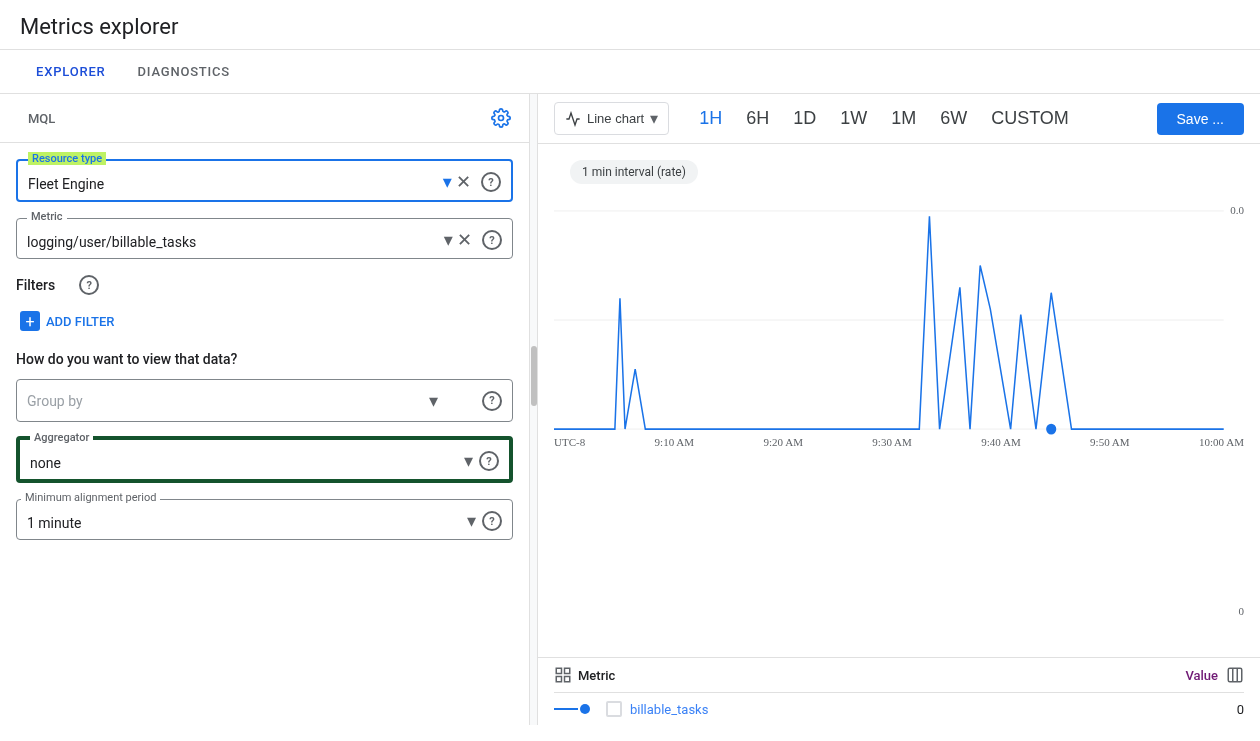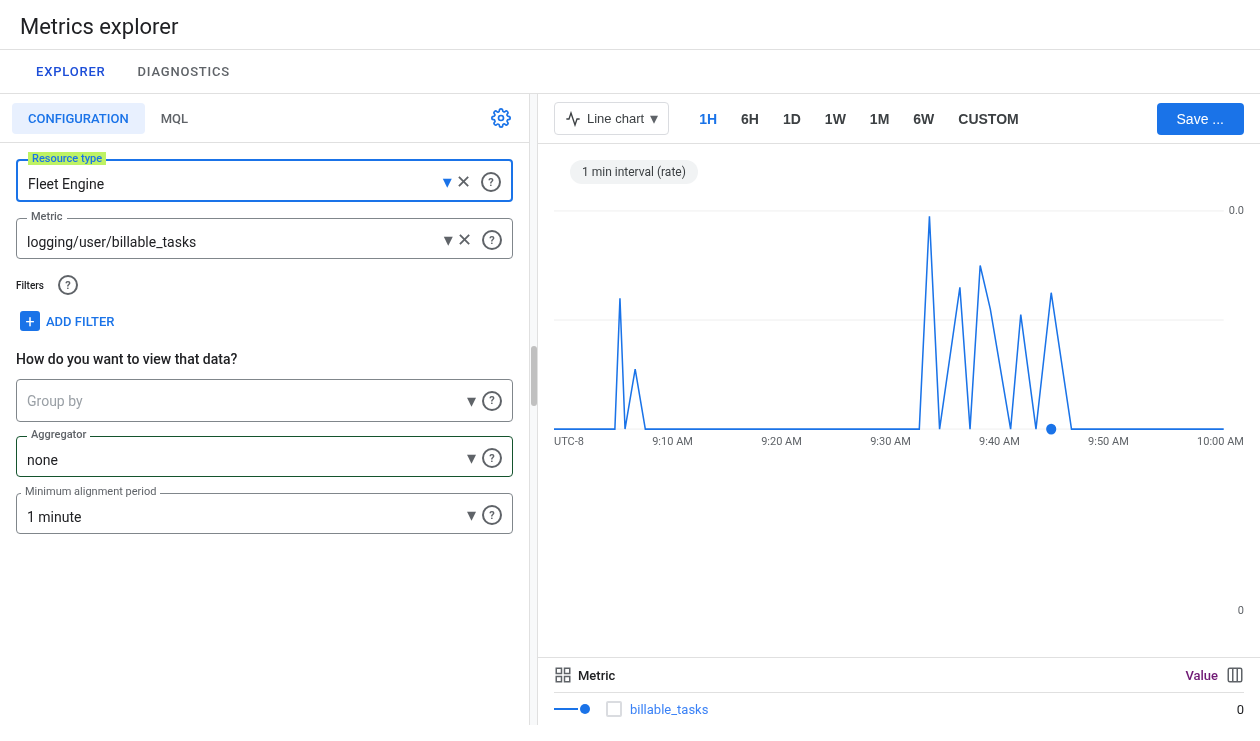--- a/index.html
+++ b/index.html
@@ -28,42 +28,42 @@
     .form-group { margin-bottom: 16px; }
     .select-value { flex: 1; font-size: 14px; color: #202124; }
     .select-icon { color: #5f6368; cursor: pointer; margin-left: 8px; font-size: 18px; }
     .select-icon.blue { color: #1a73e8; }
     .clear-icon { color: #5f6368; cursor: pointer; margin: 0 4px; font-size: 18px; }
     .help-icon { width: 20px; height: 20px; border-radius: 50%; border: 2px solid #5f6368; display: flex; align-items: center; justify-content: center; font-size: 11px; font-weight: 700; color: #5f6368; cursor: pointer; margin-left: 6px; flex-shrink: 0; }
     .field-inner { display: flex; align-items: flex-end; }
 
     
     .section-header { display: flex; align-items: center; margin-bottom: 10px; margin-top: 6px; }
-    .section-title { font-size: 10px; font-weight: 500; color: #202124; margin-right: 8px; }
+    .section-title { font-size: 14px; font-weight: 500; color: #202124; margin-right: 18px; }
     .add-filter-btn { display: flex; align-items: center; gap: 6px; color: #1a73e8; font-size: 13px; font-weight: 500; cursor: pointer; padding: 6px 4px; }
     .add-icon { width: 20px; height: 20px; background: #1a73e8; color: #fff; border-radius: 3px; display: flex; align-items: center; justify-content: center; font-size: 16px; font-weight: 400; }
 
     .view-title { font-size: 14px; font-weight: 500; color: #202124; margin: 14px 0 12px 0; }
 
     
-    .group-select-row { display: flex; align-items: center; border: 1px solid #80868b; border-radius: 4px; padding: 10px 10px; background: #fff; }
+    .group-select-row { display: flex; align-items: center; border: 1px solid #80868b; border-radius: 4px; padding: 10px 10px; background: #fff; gap: 38px; }
     .group-select-placeholder { flex: 1; font-size: 14px; color: #9aa0a6; }
 
     
     .chart-toolbar { display: flex; align-items: center; padding: 8px 16px; border-bottom: 1px solid #e0e0e0; gap: 4px; }
     .chart-type-btn { display: flex; align-items: center; gap: 6px; padding: 6px 10px; border: 1px solid #dadce0; border-radius: 4px; cursor: pointer; font-size: 13px; color: #3c4043; background: #fff; }
-    .time-btn { padding: 6px 10px; font-size: 14px; font-weight: 700; color: #3c4043; cursor: pointer; border-radius: 4px; background: none; border: none; }
+    .time-btn { padding: 6px 10px; font-size: 18px; font-weight: 400; color: #3c4043; cursor: pointer; border-radius: 4px; background: none; border: none; }
     .time-btn.active { color: #1a73e8; }
     .save-btn { margin-left: auto; background: #1a73e8; color: #fff; border: none; border-radius: 4px; padding: 8px 20px; font-size: 14px; font-weight: 500; cursor: pointer; }
 
     
     .interval-badge { display: inline-flex; align-items: center; margin: 10px 16px; background: #f1f3f4; border-radius: 16px; padding: 5px 12px; font-size: 12px; color: #3c4043; }
 
     
-    .chart-area { flex: 1; padding: 0 16px; position: relative; overflow: hidden; min-height: 260px; }
+    .chart-area { flex: 1; padding: 0 16px; position: relative; overflow: hidden; min-height: 260px; font-family: Liberation Serif, serif; }
     .chart-svg { width: 100%; height: 240px; }
 
     
     .legend-table { border-top: 1px solid #e0e0e0; padding: 0 16px; }
     .legend-header { display: flex; align-items: center; padding: 8px 0; border-bottom: 1px solid #e0e0e0; }
     .legend-metric-title { display: flex; align-items: center; gap: 6px; font-size: 13px; font-weight: 500; color: #202124; flex: 1; }
     .legend-value-title { font-size: 13px; font-weight: 500; color: #701a75; margin-right: 8px; }
     .legend-row { display: flex; align-items: center; padding: 8px 0; }
     .legend-line { width: 24px; height: 2px; background: #1a73e8; flex-shrink: 0; }
     .legend-dot { width: 10px; height: 10px; border-radius: 50%; background: #1a73e8; flex-shrink: 0; margin-left: 2px; margin-right: 8px; }
@@ -81,21 +81,20 @@
   <div class="top-nav">
     <div class="top-nav-item" style="color:#1d4ed8; border-bottom:3px solid transparent; padding-bottom:11px;">EXPLORER</div>
     <div class="top-nav-item" style="padding-bottom:11px;">DIAGNOSTICS</div>
   </div>
 
   <div class="main-layout">
 
     <div class="left-panel">
 
       <div class="panel-tabs">
-        <div class="panel-tab active">CONFIGURATION</div>
         <div class="panel-tab inactive">MQL</div>
         <button class="gear-btn">
           <svg width="20" height="20" viewBox="0 0 24 24" fill="none" stroke="#1a73e8" stroke-width="2" stroke-linecap="round" stroke-linejoin="round">
             <circle cx="12" cy="12" r="3"></circle>
             <path d="M19.4 15a1.65 1.65 0 0 0 .33 1.82l.06.06a2 2 0 0 1-2.83 2.83l-.06-.06a1.65 1.65 0 0 0-1.82-.33 1.65 1.65 0 0 0-1 1.51V21a2 2 0 0 1-4 0v-.09A1.65 1.65 0 0 0 9 19.4a1.65 1.65 0 0 0-1.82.33l-.06.06a2 2 0 0 1-2.83-2.83l.06-.06A1.65 1.65 0 0 0 4.68 15a1.65 1.65 0 0 0-1.51-1H3a2 2 0 0 1 0-4h.09A1.65 1.65 0 0 0 4.6 9a1.65 1.65 0 0 0-.33-1.82l-.06-.06a2 2 0 0 1 2.83-2.83l.06.06A1.65 1.65 0 0 0 9 4.68a1.65 1.65 0 0 0 1-1.51V3a2 2 0 0 1 4 0v.09a1.65 1.65 0 0 0 1 1.51 1.65 1.65 0 0 0 1.82-.33l.06-.06a2 2 0 0 1 2.83 2.83l-.06.06A1.65 1.65 0 0 0 19.4 9a1.65 1.65 0 0 0 1.51 1H21a2 2 0 0 1 0 4h-.09a1.65 1.65 0 0 0-1.51 1z"></path>
           </svg>
         </button>
       </div>
 
       <div class="panel-content">
@@ -137,21 +136,21 @@
 
         <div class="form-group" style="margin-bottom:14px;">
           <div class="group-select-row">
             <span class="group-select-placeholder">Group by</span>
             <span class="select-icon">▾</span>
             <div class="help-icon">?</div>
           </div>
         </div>
 
         <div class="form-group">
-          <div style="position:relative; border:1px solid #14532d; border-radius:4px; padding:10px 10px 8px 10px;margin-top:8px;">
+          <div style="position:relative; border:4px solid #14532d; border-radius:4px; padding:10px 10px 8px 10px;margin-top:8px;">
             <div style="position:absolute;top:-9px;left:10px;background:#fff;padding:0 4px;font-size:11px;color:#5f6368;font-weight:500;">Aggregator</div>
             <div class="field-inner">
               <span class="select-value">none</span>
               <span class="select-icon">▾</span>
               <div class="help-icon">?</div>
             </div>
           </div>
         </div>
 
         <div class="form-group">

